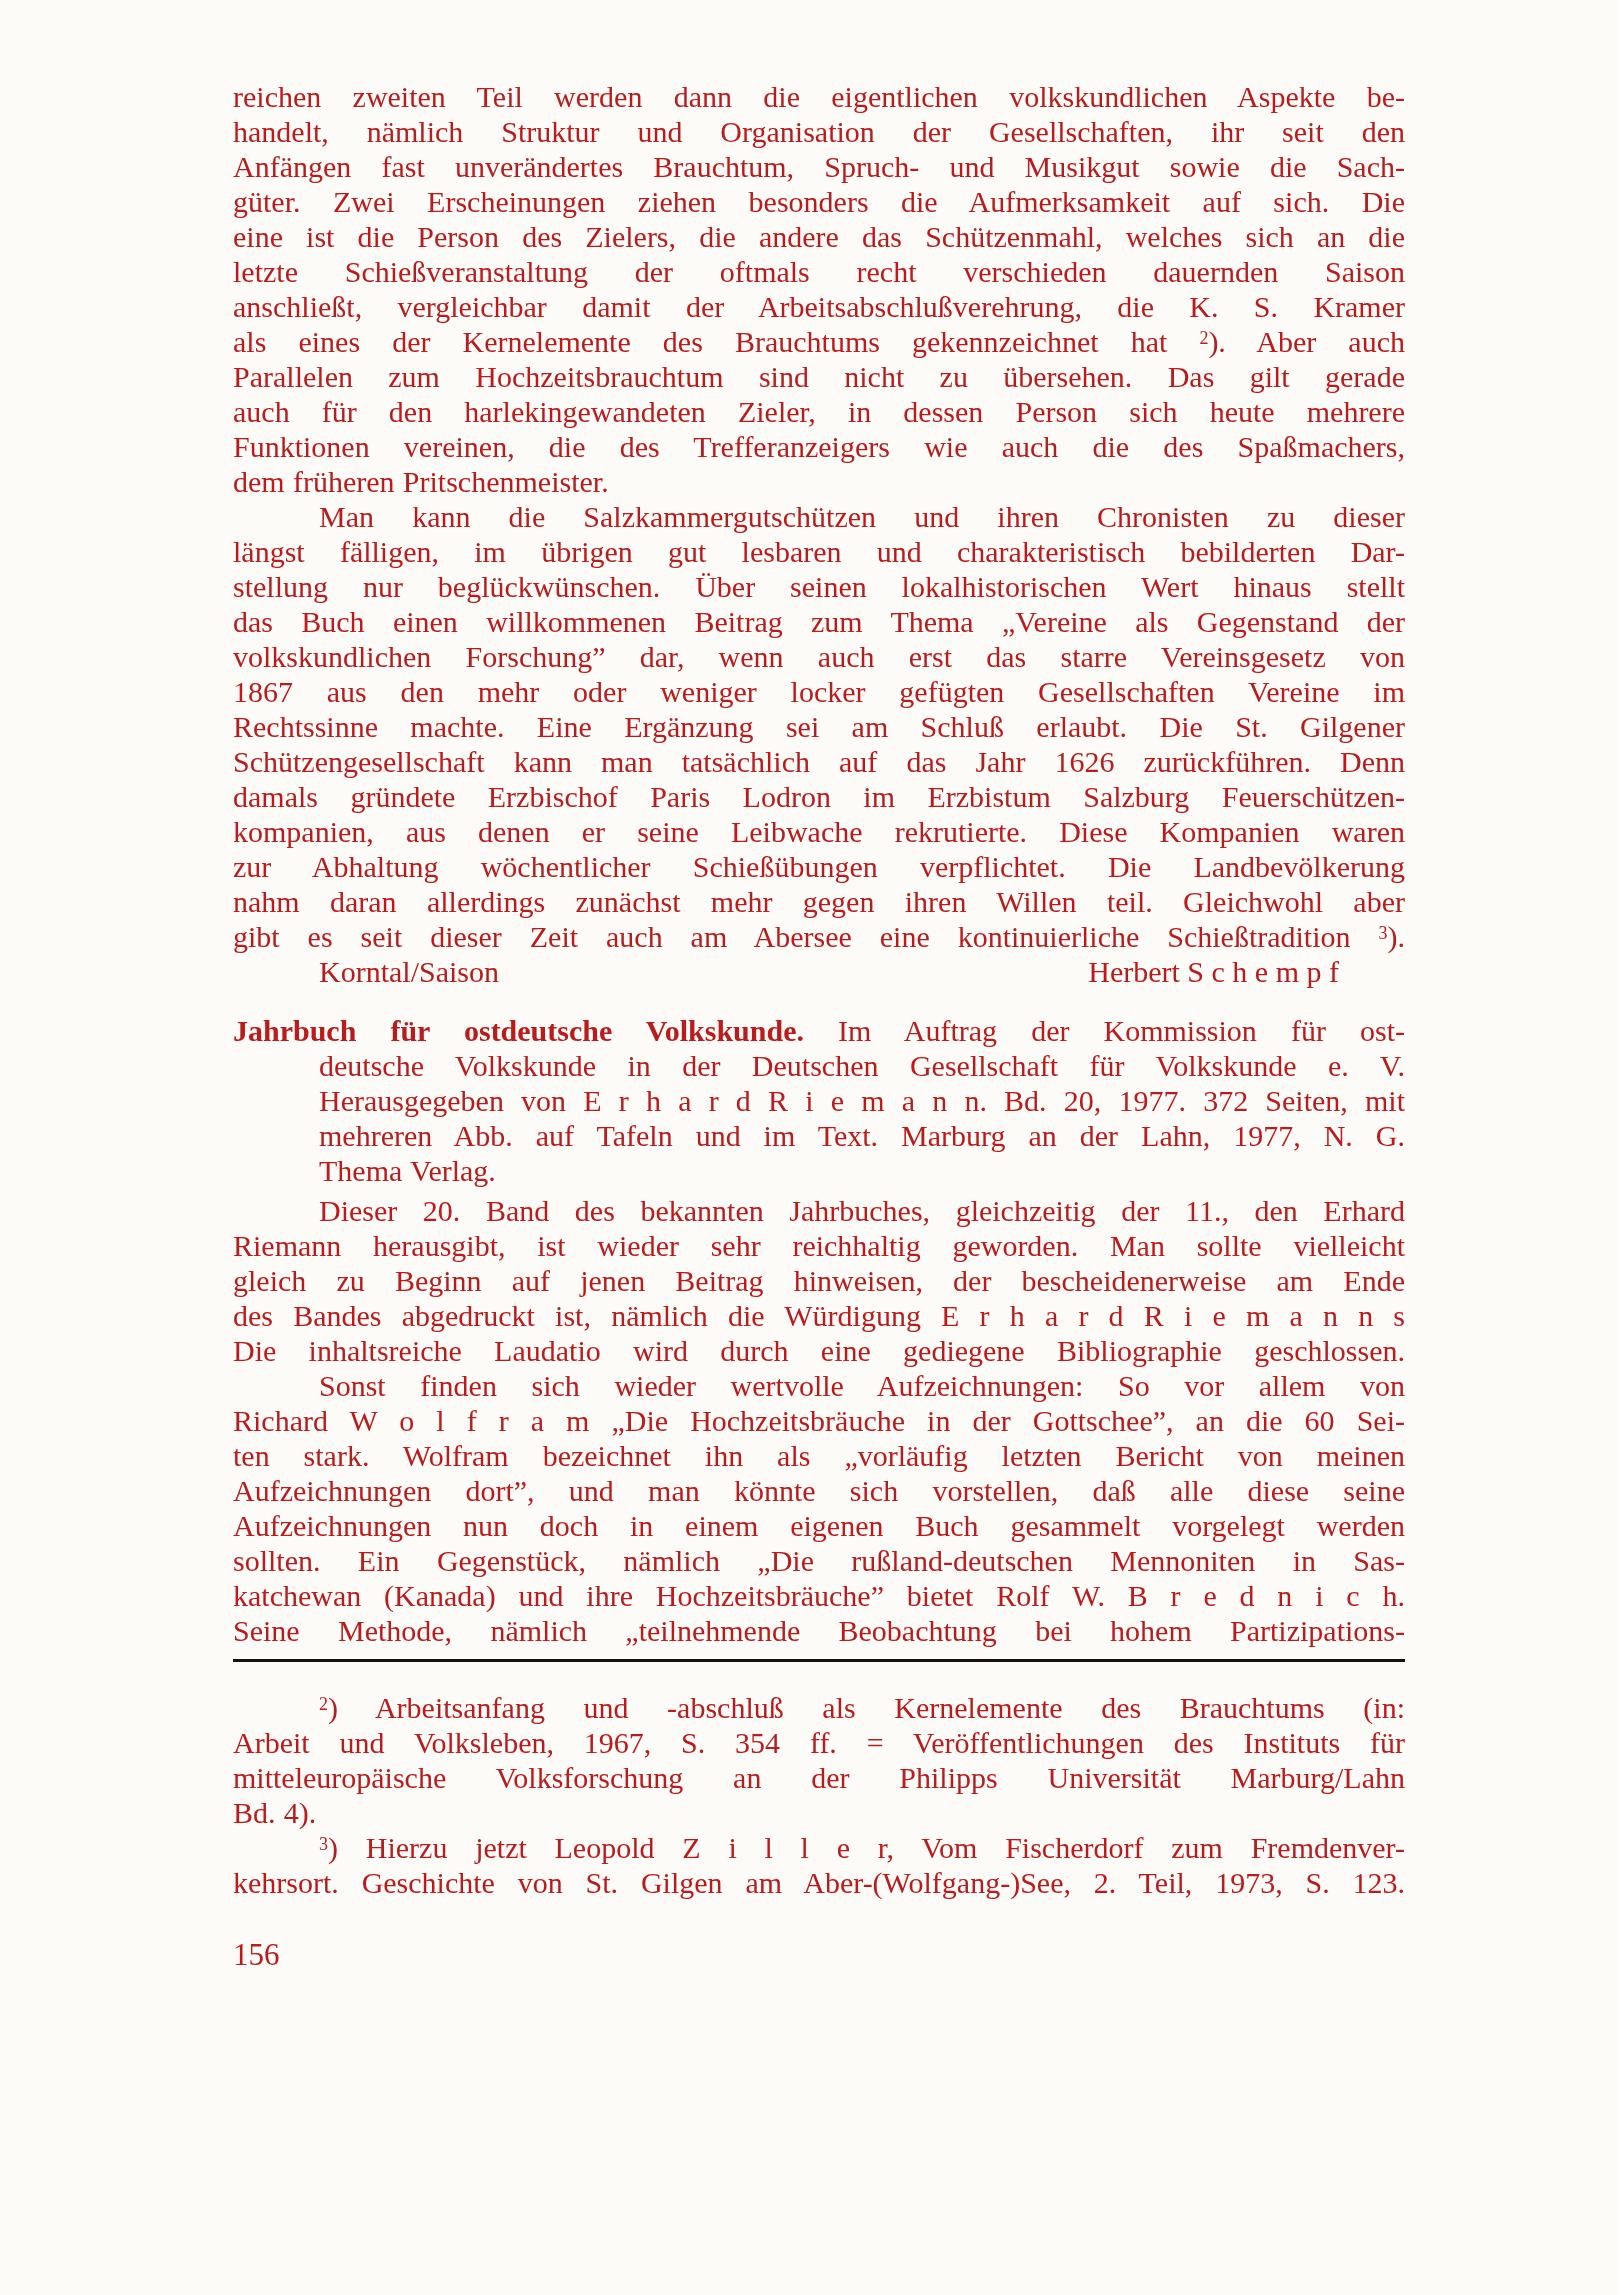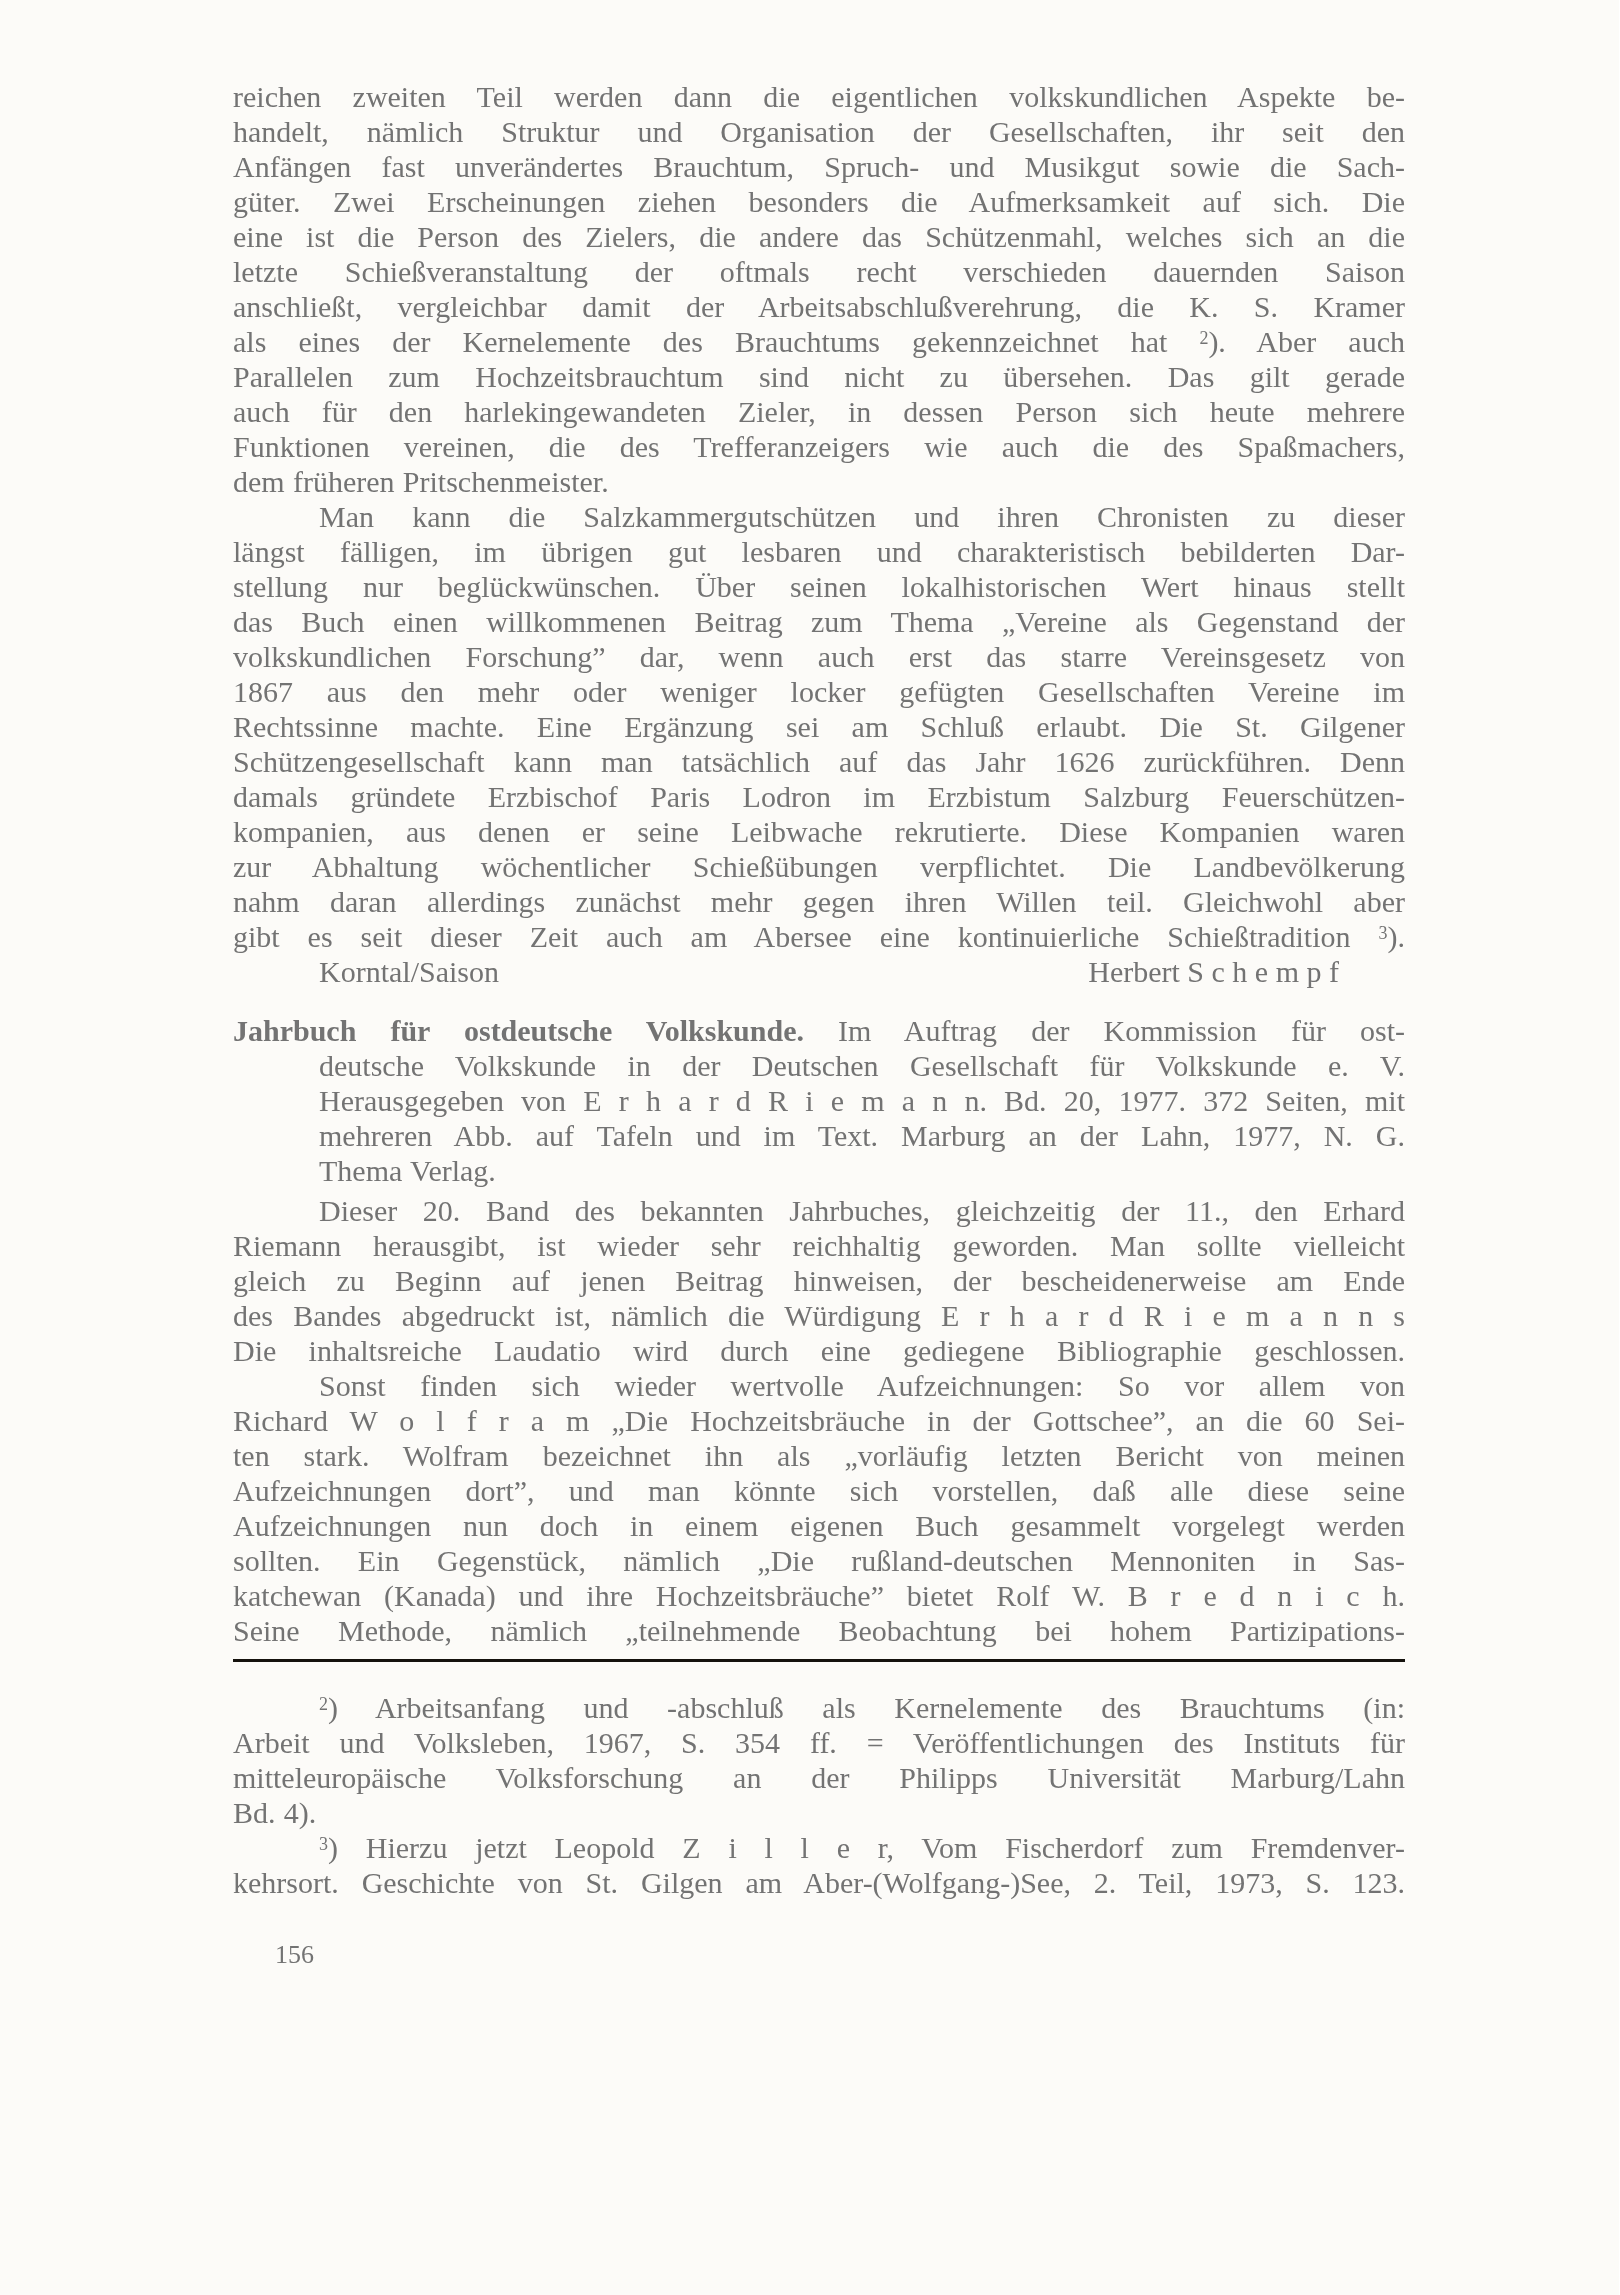--- a/index.html
+++ b/index.html
@@ -2,21 +2,21 @@
 <html style="font-size:13px"><head>
 <meta charset="utf-8">
 <style>
   html, body { margin: 0; padding: 0; }
   .page {
     position: relative;
     width: 1619px;
     height: 2295px;
     background: #fcfbf8;
     font-family: "Liberation Serif", "DejaVu Serif", serif;
-    color: #737373;
+    color: #b91c1c;
     overflow: hidden;
   }
   .text-col {
     position: absolute;
     left: 233px;
     top: 79px;
     width: 1172px;
     font-size: 30px;
     line-height: 35px;
   }
@@ -43,23 +43,22 @@
   .para3-block { margin-top: 4.9px; }
   .rule {
     height: 3.2px;
     background: #15120d;
     margin-top: 11.3px;
     width: 100%;
   }
   .footnotes-block { margin-top: 28px; }
   .pagenum {
     margin-top: 37px;
-    font-size: 26px;
+    font-size: 31px;
     text-align: left;
-    margin-left: 42px;
   }
 </style>
 </head>
 <body>
 
 <div class="page">
   <div class="text-col">
 
     <div>
         <div class="line"><span>reichen zweiten Teil werden dann die eigentlichen volkskundlichen Aspekte be-</span></div>

